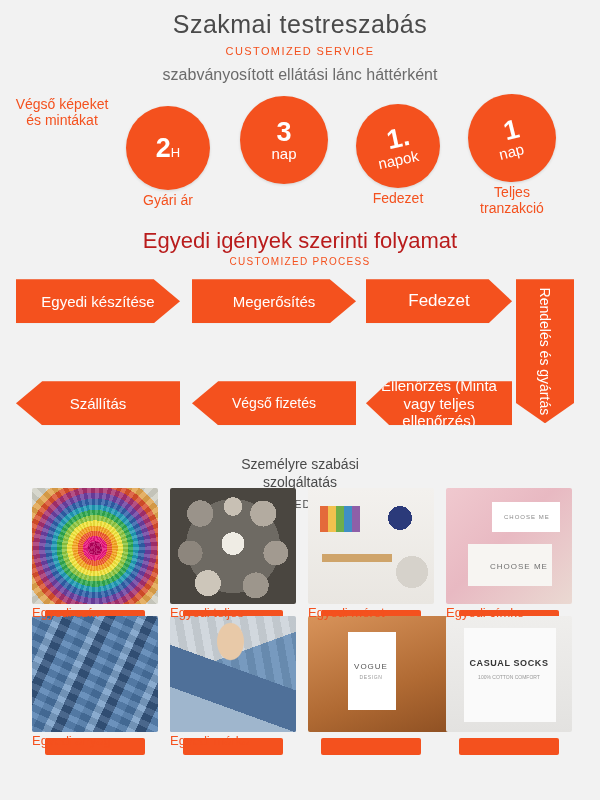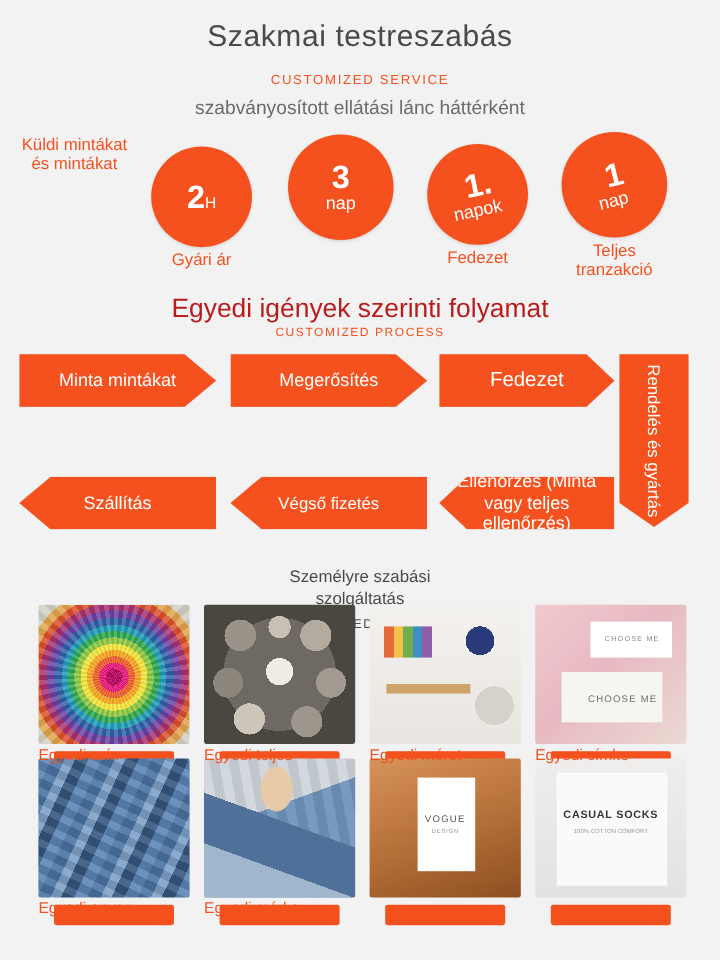--- a/index.html
+++ b/index.html
@@ -21,21 +21,22 @@
     height: 800px;
   }
 
   
   .main-title {
     text-align: center;
     font-size: 25px;
     color: #4a4a4a;
     font-weight: 400;
     letter-spacing: 0.5px;
-    margin: 16px;
+    padding-top: 10px;
+    margin: 0;
   }
   .sub-en {
     text-align: center;
     font-size: 11px;
     color: #f4511e;
     letter-spacing: 1.4px;
     margin-top: 6px;
   }
   .intro {
     text-align: center;
@@ -323,20 +324,21 @@
   .p-jacket::after {
     content:"";
     position:absolute; inset:0;
     background:
       radial-gradient(ellipse at 48% 22%, #e8c9a8 0 14%, transparent 15%),
       linear-gradient(200deg, transparent 0 46%, #4f7099 46% 72%, #9fb6cd 72% 100%),
       repeating-linear-gradient(80deg, rgba(255,255,255,0.06) 0 8px, rgba(0,0,0,0.07) 8px 16px);
   }
   .p-tag {
     background: linear-gradient(160deg, #d8935a 0%, #b06a33 60%, #8d4f22 100%);
+    padding-left: 28px;
   }
   .p-tag::after {
     content:"";
     position:absolute; inset:0;
     background: linear-gradient(180deg, #ffffff 0 100%) left 40px top 16px / 48px 78px no-repeat;
   }
   .p-tag .tg-a, .p-tag .tg-b {
     position: absolute;
     left: 0; width: 126px;
     text-align: center;
@@ -368,21 +370,21 @@
 
   <h1 class="main-title">Szakmai testreszabás</h1>
   <div class="sub-en">CUSTOMIZED SERVICE</div>
   <div class="intro">
     <div>szabványosított ellátási lánc háttérként</div>
   </div>
 
   <div class="circles">
 
     <div class="circle-item c1">
-      <div class="circle-cap">Küldi mintákat és mintákat</div>
+      <div class="circle-cap">Végső képeket és mintákat</div>
     </div>
 
     <div class="circle-item c2">
       <div class="circle">
         <span class="circle-row-inline">
           <span class="big">2</span>
           <span class="big-sm">H</span>
         </span>
       </div>
       <div class="circle-cap">Gyári ár</div>
@@ -410,21 +412,21 @@
       </div>
       <div class="circle-cap">Teljes tranzakció</div>
     </div>
 
   </div>
 
   <div class="section-title">Egyedi igények szerinti folyamat</div>
   <div class="section-sub">CUSTOMIZED PROCESS</div>
 
   <div class="flow">
-    <div class="arrow-r f1">Minta mintákat</div>
+    <div class="arrow-r f1">Egyedi készítése</div>
     <div class="arrow-r f2">Megerősítés</div>
     <div class="arrow-r f3 f3-label">Fedezet</div>
     <div class="arrow-d f4">
       <span class="vtext">Rendelés és gyártás</span>
     </div>
     <div class="arrow-l f5">Szállítás</div>
     <div class="arrow-l f6 f6-label">Végső fizetés</div>
     <div class="arrow-l f7">Ellenőrzés (Minta vagy teljes ellenőrzés)</div>
   </div>
 

